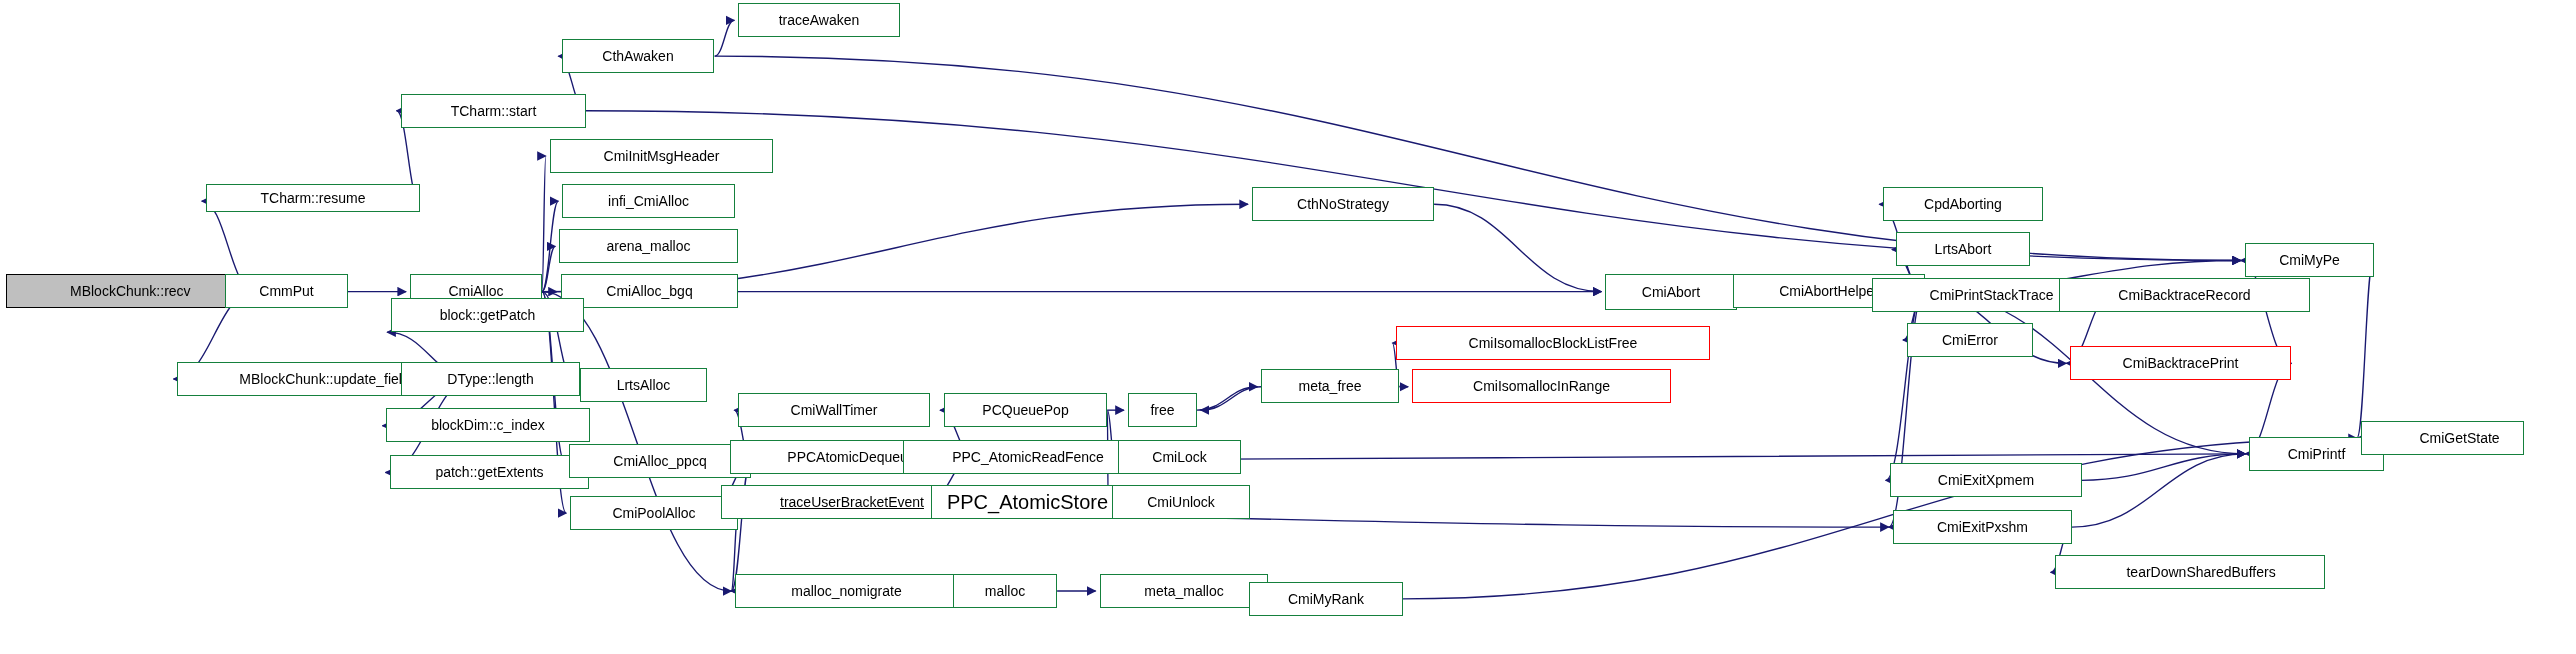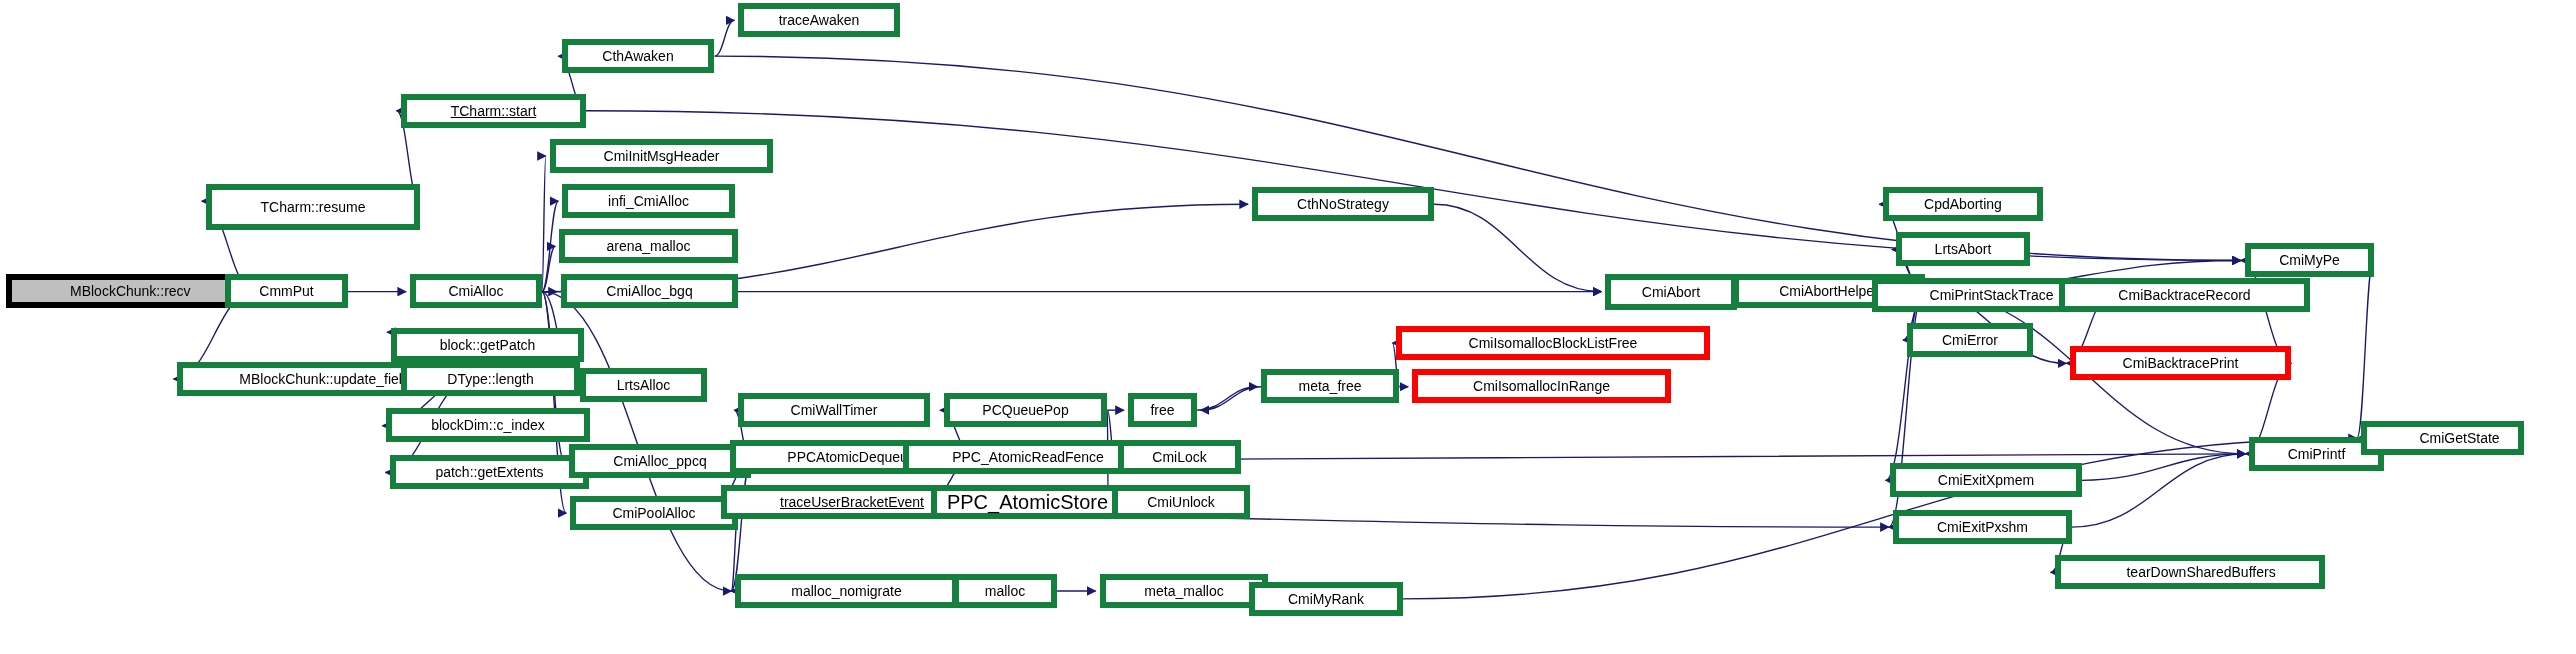--- a/index.html
+++ b/index.html
@@ -19,21 +19,21 @@
     position: absolute;
     left: 0;
     top: 0;
     width: 2576px;
     height: 655px;
     pointer-events: none;
   }
   .node {
     position: absolute;
     box-sizing: border-box;
-    border: 6px solid #15803d;
+    border: 1px solid #15803d;
     background: #ffffff;
     color: #000000;
     font-size: 12.8px;
     line-height: 1;
     display: flex;
     align-items: center;
     justify-content: center;
     white-space: nowrap;
     height: 21.6px;
     padding: 0 5.9px;
@@ -116,31 +116,31 @@
         <path d="M 2334.4 370.02619047619044 C 2313.1600000000003 370.02619047619044, 2308.44 462.13571428571424, 2287.2000000000003 462.13571428571424" marker-end="url(#arrow)"></path>
         <path d="M 2120 489.1333333333333 C 2195.2400000000002 489.1333333333333, 2211.96 462.13571428571424, 2287.2000000000003 462.13571428571424" marker-end="url(#arrow)"></path>
         <path d="M 2110.4 536.7761904761904 C 2189.96 536.7761904761904, 2207.6400000000003 462.13571428571424, 2287.2000000000003 462.13571428571424" marker-end="url(#arrow)"></path>
         <path d="M 2110.4 536.7761904761904 C 2100.6800000000003 536.7761904761904, 2098.52 582.8309523809523, 2088.8 582.8309523809523" marker-end="url(#arrow)"></path>
         <path d="M 2417.6 265.21190476190475 C 2410.04 265.21190476190475, 2408.36 446.2547619047619, 2400.8 446.2547619047619" marker-end="url(#arrow)"></path>
         <path d="M 1428.8 609.8285714285714 C 1866.2 609.8285714285714, 1963.4 446.2547619047619, 2400.8 446.2547619047619" marker-end="url(#arrow)"></path>
       </g>
   </svg>
   <div id="nodes">
       <div class="node current" style="left: 6.3px; top: 274px; width: 248px; height: 34px; font-size: 14px;">MBlockChunk::recv</div>
-      <div class="node" style="left: 206px; top: 184px; width: 214px; height: 46px; font-size: 14px;">TCharm::resume</div>
-      <div class="node" style="left: 401px; top: 94px; width: 185px; height: 34px; font-size: 14px; text-decoration: underline;">TCharm::start</div>
+      <div class="node" style="left: 206px; top: 184px; width: 214px; height: 28px; font-size: 14px;">TCharm::resume</div>
+      <div class="node" style="left: 401px; top: 94px; width: 185px; height: 34px; font-size: 14px;">TCharm::start</div>
       <div class="node" style="left: 562px; top: 39px; width: 152px; height: 34px; font-size: 14px;">CthAwaken</div>
       <div class="node" style="left: 738px; top: 3.1px; width: 162px; height: 34px; font-size: 14px;">traceAwaken</div>
       <div class="node" style="left: 225px; top: 274px; width: 123px; height: 34px; font-size: 14px;">CmmPut</div>
       <div class="node" style="left: 410px; top: 274px; width: 132px; height: 34px; font-size: 14px;">CmiAlloc</div>
       <div class="node" style="left: 550px; top: 139px; width: 223px; height: 34px; font-size: 14px;">CmiInitMsgHeader</div>
       <div class="node" style="left: 562px; top: 184px; width: 173px; height: 34px; font-size: 14px;">infi_CmiAlloc</div>
       <div class="node" style="left: 559px; top: 229px; width: 179px; height: 34px; font-size: 14px;">arena_malloc</div>
       <div class="node" style="left: 561px; top: 274px; width: 177px; height: 34px; font-size: 14px;">CmiAlloc_bgq</div>
-      <div class="node" style="left: 391px; top: 328px; width: 193px; height: 34px; font-size: 14px;">block::getPatch</div>
+      <div class="node" style="left: 391px; top: 298px; width: 193px; height: 34px; font-size: 14px;">block::getPatch</div>
       <div class="node" style="left: 177px; top: 362px; width: 295px; height: 34px; font-size: 14px;">MBlockChunk::update_field</div>
       <div class="node" style="left: 401px; top: 362px; width: 179px; height: 34px; font-size: 14px;">DType::length</div>
       <div class="node" style="left: 386px; top: 408px; width: 204px; height: 34px; font-size: 14px;">blockDim::c_index</div>
       <div class="node" style="left: 390px; top: 455px; width: 199px; height: 34px; font-size: 14px;">patch::getExtents</div>
       <div class="node" style="left: 580px; top: 368px; width: 127px; height: 34px; font-size: 14px;">LrtsAlloc</div>
       <div class="node" style="left: 569px; top: 444px; width: 182px; height: 34px; font-size: 14px;">CmiAlloc_ppcq</div>
       <div class="node" style="left: 570px; top: 496px; width: 168px; height: 34px; font-size: 14px;">CmiPoolAlloc</div>
       <div class="node" style="left: 738px; top: 393px; width: 192px; height: 34px; font-size: 14px;">CmiWallTimer</div>
       <div class="node" style="left: 730px; top: 440px; width: 243px; height: 34px; font-size: 14px;">PPCAtomicDequeue</div>
       <div class="node" style="left: 721px; top: 485px; width: 262px; height: 34px; font-size: 14px; text-decoration: underline;">traceUserBracketEvent</div>

